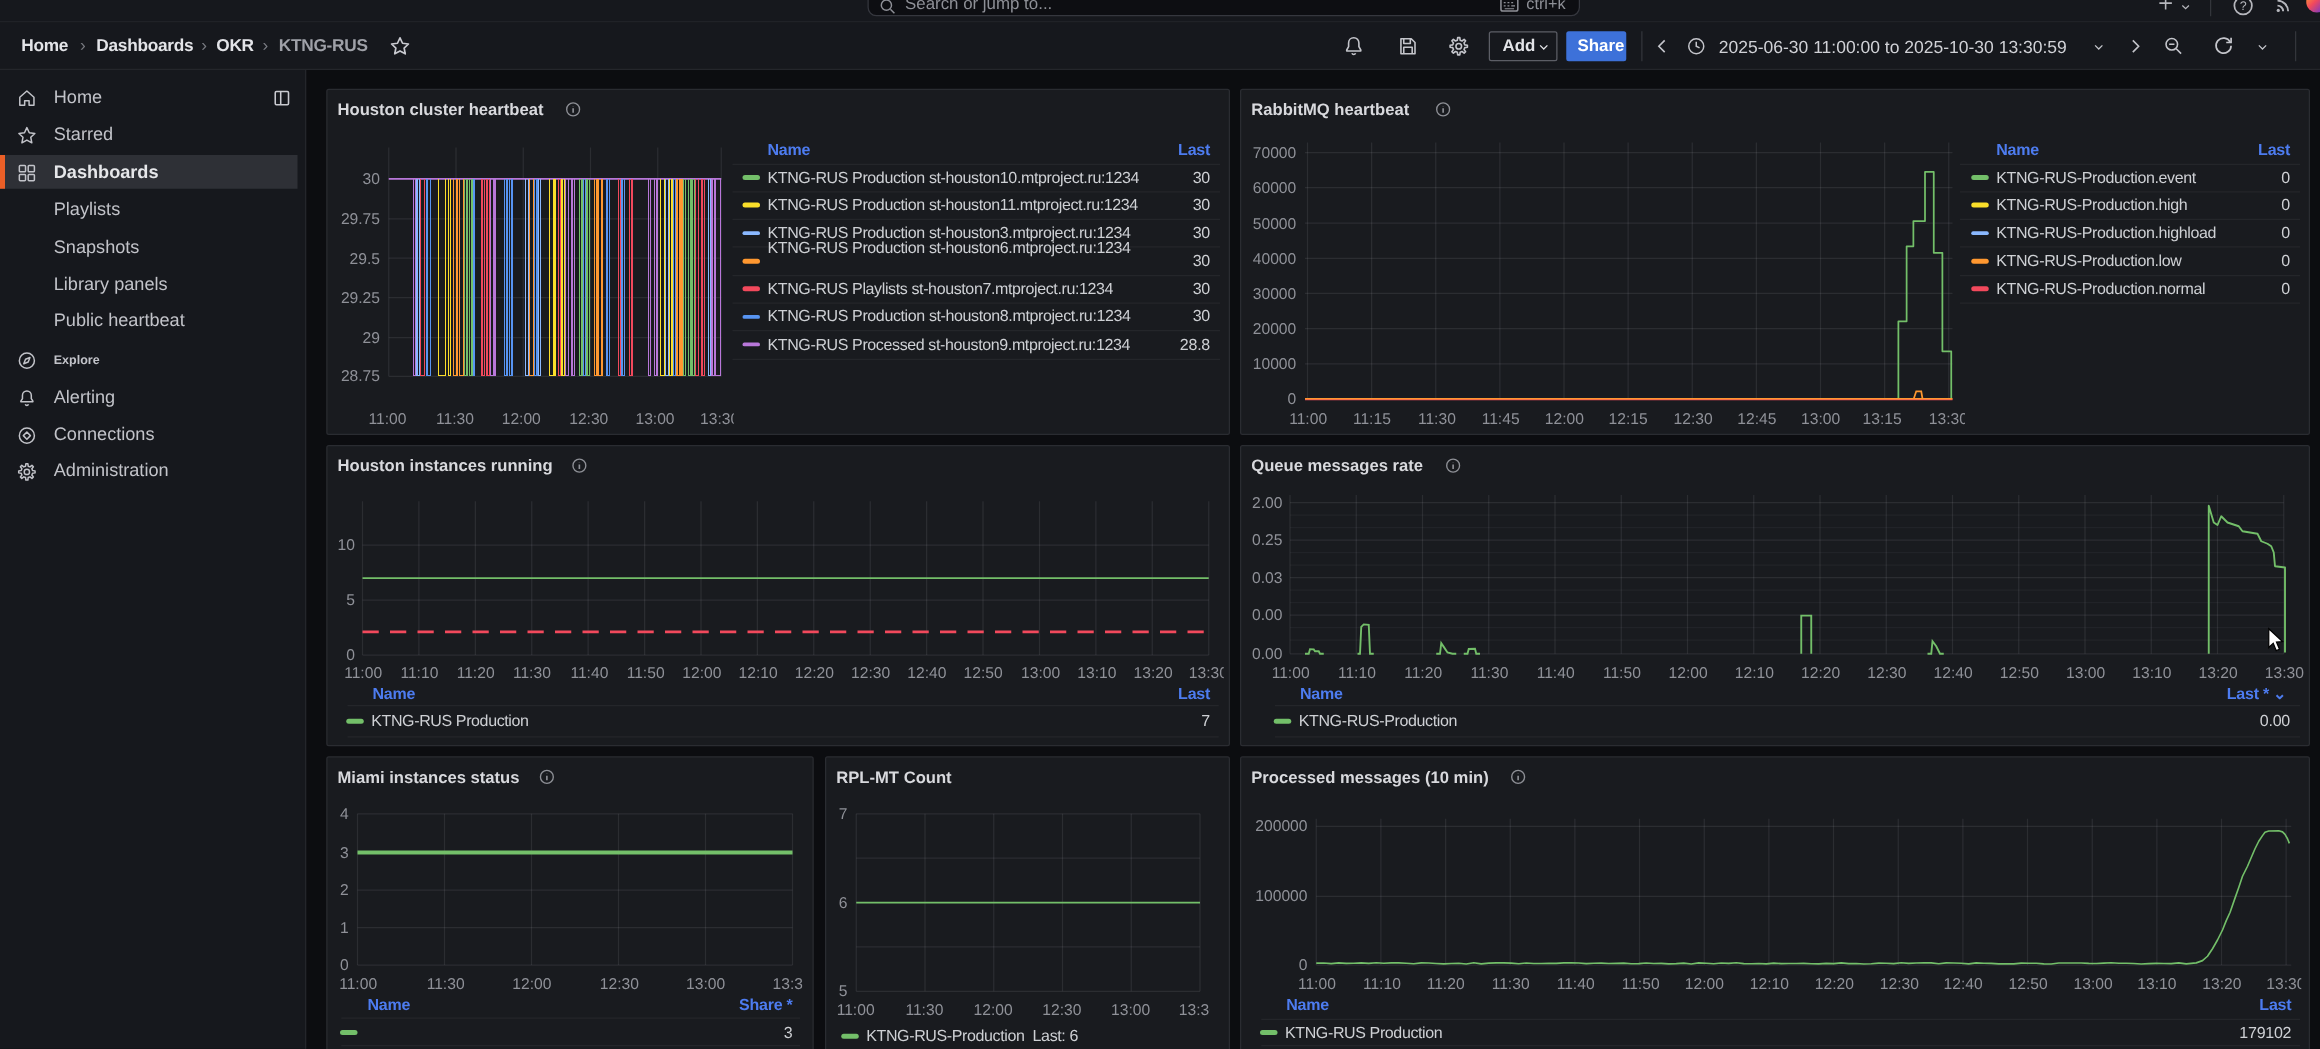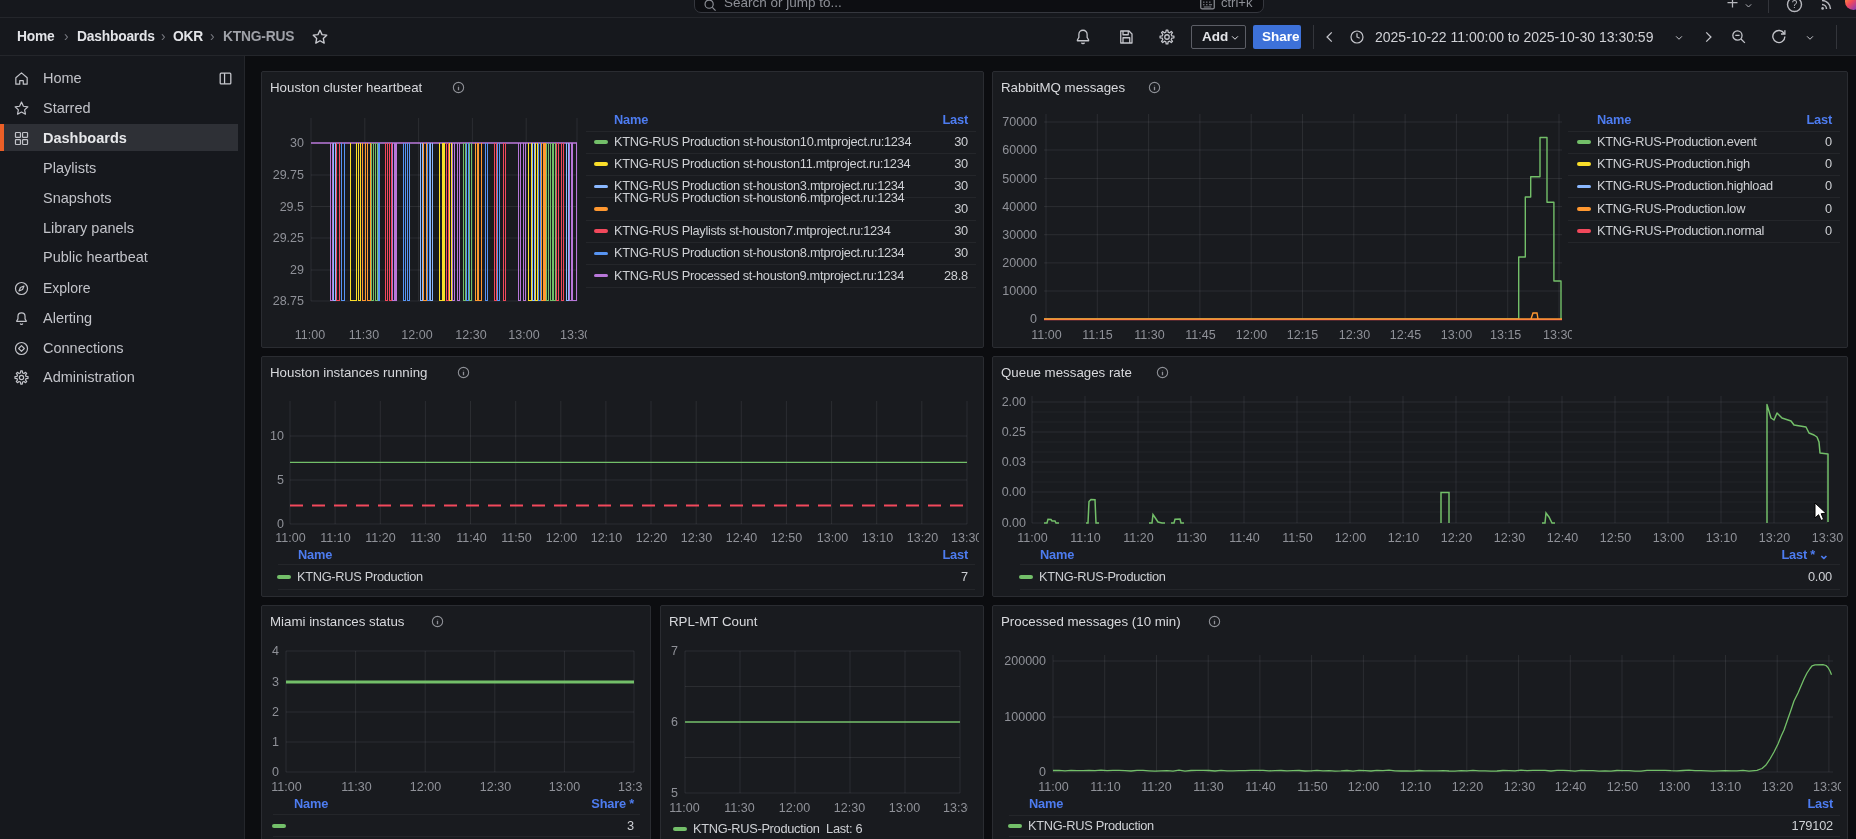--- a/index.html
+++ b/index.html
@@ -1,18 +1,18 @@
 <!DOCTYPE html>
 <html><head><meta charset="utf-8"><style>
 *{margin:0;padding:0;box-sizing:border-box}
 html,body{width:1856px;height:839px;overflow:hidden;background:#0c0d10;
 font-family:"Liberation Sans",sans-serif;-webkit-font-smoothing:antialiased}
 .abs{position:absolute}
 .panel{position:absolute;background:#191b1f;border:1px solid #2a2c31;border-radius:2px}
-.ptitle{position:absolute;font-size:13.3px;letter-spacing:-0.15px;font-weight:400;color:#d8d9dd;letter-spacing:0;white-space:nowrap}
+.ptitle{position:absolute;font-size:13.3px;letter-spacing:-0.15px;font-weight:700;color:#d8d9dd;letter-spacing:0;white-space:nowrap}
 .ax{position:absolute;font-size:12.5px;color:#8f9198;white-space:nowrap}
 .axr{position:absolute;font-size:12.5px;color:#8f9198;white-space:nowrap;text-align:right}
 .lgh{position:absolute;font-size:12.8px;letter-spacing:-0.2px;font-weight:700;color:#4d7cf0;white-space:nowrap}
 .lgn{position:absolute;font-size:12.8px;letter-spacing:-0.3px;color:#ced0d4;white-space:nowrap}
 .lgv{position:absolute;font-size:12.8px;letter-spacing:-0.2px;color:#ced0d4;white-space:nowrap;text-align:right}
 .dash{position:absolute;height:3.5px;border-radius:2px;width:14px}
 .sep{position:absolute;height:1px;background:#24262a}
 svg{position:absolute;overflow:visible}
 </style></head><body>
 
@@ -74,21 +74,21 @@
 <div class="abs" style="left:1253px;top:25px;width:48px;height:24px;background:#3d71d9;border-radius:2px"></div>
 <div class="abs" style="left:1262px;top:29px;font-size:13.5px;font-weight:700;color:#fff">Share</div>
 <div class="abs" style="left:1313px;top:25px;width:1px;height:24px;background:#33353b"></div>
 <svg style="left:1323px;top:30px" width="14" height="14" viewBox="0 0 24 24">
     <path d="M15 4l-8 8 8 8" fill="none" stroke="#c4c5cb" stroke-width="2.2"></path>
   </svg>
 <svg style="left:1349px;top:29px" width="16" height="16" viewBox="0 0 24 24">
     <circle cx="12" cy="12" r="9" fill="none" stroke="#c4c5cb" stroke-width="1.8"></circle>
     <path d="M12 6.5V12l4 2" fill="none" stroke="#c4c5cb" stroke-width="1.8"></path>
   </svg>
-<div class="abs" style="left:1375px;top:29px;font-size:14px;color:#d0d1d6">2025-10-22 11:00:00 to 2025-10-30 13:30:59</div>
+<div class="abs" style="left:1375px;top:29px;font-size:14px;color:#d0d1d6">2025-06-30 11:00:00 to 2025-10-30 13:30:59</div>
 <svg style="left:1674px;top:33px" width="10" height="10" viewBox="0 0 24 24">
     <path d="M5 8l7 7 7-7" fill="none" stroke="#c4c5cb" stroke-width="2.4"></path>
   </svg>
 <svg style="left:1701px;top:30px" width="14" height="14" viewBox="0 0 24 24">
     <path d="M9 4l8 8-8 8" fill="none" stroke="#c4c5cb" stroke-width="2.2"></path>
   </svg>
 <svg style="left:1730px;top:28px" width="17" height="17" viewBox="0 0 24 24">
     <circle cx="10.5" cy="10.5" r="6.5" fill="none" stroke="#c4c5cb" stroke-width="1.8"></circle>
     <path d="M7.5 10.5h6 M15.5 15.5L21 21" fill="none" stroke="#c4c5cb" stroke-width="1.8"></path>
   </svg>
@@ -119,21 +119,21 @@
   </svg>
 <div class="abs" style="left:43px;top:130px;font-size:14.5px;font-weight:600;color:#e6e7ea;line-height:17px">Dashboards</div>
 <div class="abs" style="left:43px;top:160px;font-size:14.5px;font-weight:400;color:#c2c3c9;line-height:17px">Playlists</div>
 <div class="abs" style="left:43px;top:190px;font-size:14.5px;font-weight:400;color:#c2c3c9;line-height:17px">Snapshots</div>
 <div class="abs" style="left:43px;top:220px;font-size:14.5px;font-weight:400;color:#c2c3c9;line-height:17px">Library panels</div>
 <div class="abs" style="left:43px;top:249px;font-size:14.5px;font-weight:400;color:#c2c3c9;line-height:17px">Public heartbeat</div>
 <svg style="left:13px;top:279.5px" width="17" height="17" viewBox="0 0 24 24">
     <circle cx="12" cy="12" r="8.5" fill="none" stroke="#c2c3c9" stroke-width="1.7" stroke-linejoin="round"></circle>
     <path d="M15.5 8.5l-2 5-5 2 2-5z" fill="none" stroke="#c2c3c9" stroke-width="1.7" stroke-linejoin="round"></path>
   </svg>
-<div class="abs" style="left:43px;top:280px;font-size:14px;font-weight:400;color:#c2c3c9;line-height:17px">Explore</div>
+<div class="abs" style="left:43px;top:280px;font-size:10px;font-weight:700;color:#c2c3c9;line-height:17px">Explore</div>
 <svg style="left:13px;top:310.0px" width="17" height="17" viewBox="0 0 24 24">
     <path d="M12 4c-3 0-5 2.2-5 5v3.6L5.2 15.5v.5h13.6v-.5L17 12.6V9c0-2.8-2-5-5-5z" fill="none" stroke="#c2c3c9" stroke-width="1.7" stroke-linejoin="round"></path>
     <path d="M10.2 19a1.9 1.9 0 0 0 3.6 0" fill="none" stroke="#c2c3c9" stroke-width="1.7" stroke-linejoin="round"></path>
   </svg>
 <div class="abs" style="left:43px;top:310px;font-size:14.5px;font-weight:400;color:#c2c3c9;line-height:17px">Alerting</div>
 <svg style="left:13px;top:339.5px" width="17" height="17" viewBox="0 0 24 24">
     <circle cx="12" cy="12" r="8.5" fill="none" stroke="#c2c3c9" stroke-width="1.7" stroke-linejoin="round"></circle>
     <path d="M8 12l4-4 4 4-4 4z" fill="none" stroke="#c2c3c9" stroke-width="1.7" stroke-linejoin="round"></path>
   </svg>
 <div class="abs" style="left:43px;top:340px;font-size:14.5px;font-weight:400;color:#c2c3c9;line-height:17px">Connections</div>
@@ -362,21 +362,21 @@
 <div class="sep" style="left:586px;top:242.0px;width:390px"></div>
 <div class="dash" style="left:594px;top:251.6px;background:#5794F2"></div>
 <div class="lgn" style="left:614px;top:245.3px">KTNG-RUS Production st-houston8.mtproject.ru:1234</div>
 <div class="lgv" style="left:868px;top:245.3px;width:100px">30</div>
 <div class="sep" style="left:586px;top:264.3px;width:390px"></div>
 <div class="dash" style="left:594px;top:273.9px;background:#B877D9"></div>
 <div class="lgn" style="left:614px;top:267.6px">KTNG-RUS Processed st-houston9.mtproject.ru:1234</div>
 <div class="lgv" style="left:868px;top:267.6px;width:100px">28.8</div>
 <div class="sep" style="left:586px;top:286.6px;width:390px"></div>
 <div class="panel" style="left:992px;top:71px;width:856px;height:277px"></div>
-<div class="ptitle" style="left:1001px;top:80px">RabbitMQ messages</div>
+<div class="ptitle" style="left:1001px;top:80px">RabbitMQ heartbeat</div>
 <svg style="left:1148px;top:81px" width="13" height="13" viewBox="0 0 24 24">
     <circle cx="12" cy="12" r="9.5" fill="none" stroke="#8e9096" stroke-width="2"></circle>
     <path d="M12 10.5V17 M12 7.2v.5" stroke="#8e9096" stroke-width="2.4"></path>
   </svg>
 <div class="axr" style="left:992px;top:115.0px;width:45px">70000</div>
 <div class="axr" style="left:992px;top:143.0px;width:45px">60000</div>
 <div class="axr" style="left:992px;top:171.5px;width:45px">50000</div>
 <div class="axr" style="left:992px;top:199.6px;width:45px">40000</div>
 <div class="axr" style="left:992px;top:227.7px;width:45px">30000</div>
 <div class="axr" style="left:992px;top:255.9px;width:45px">20000</div>

